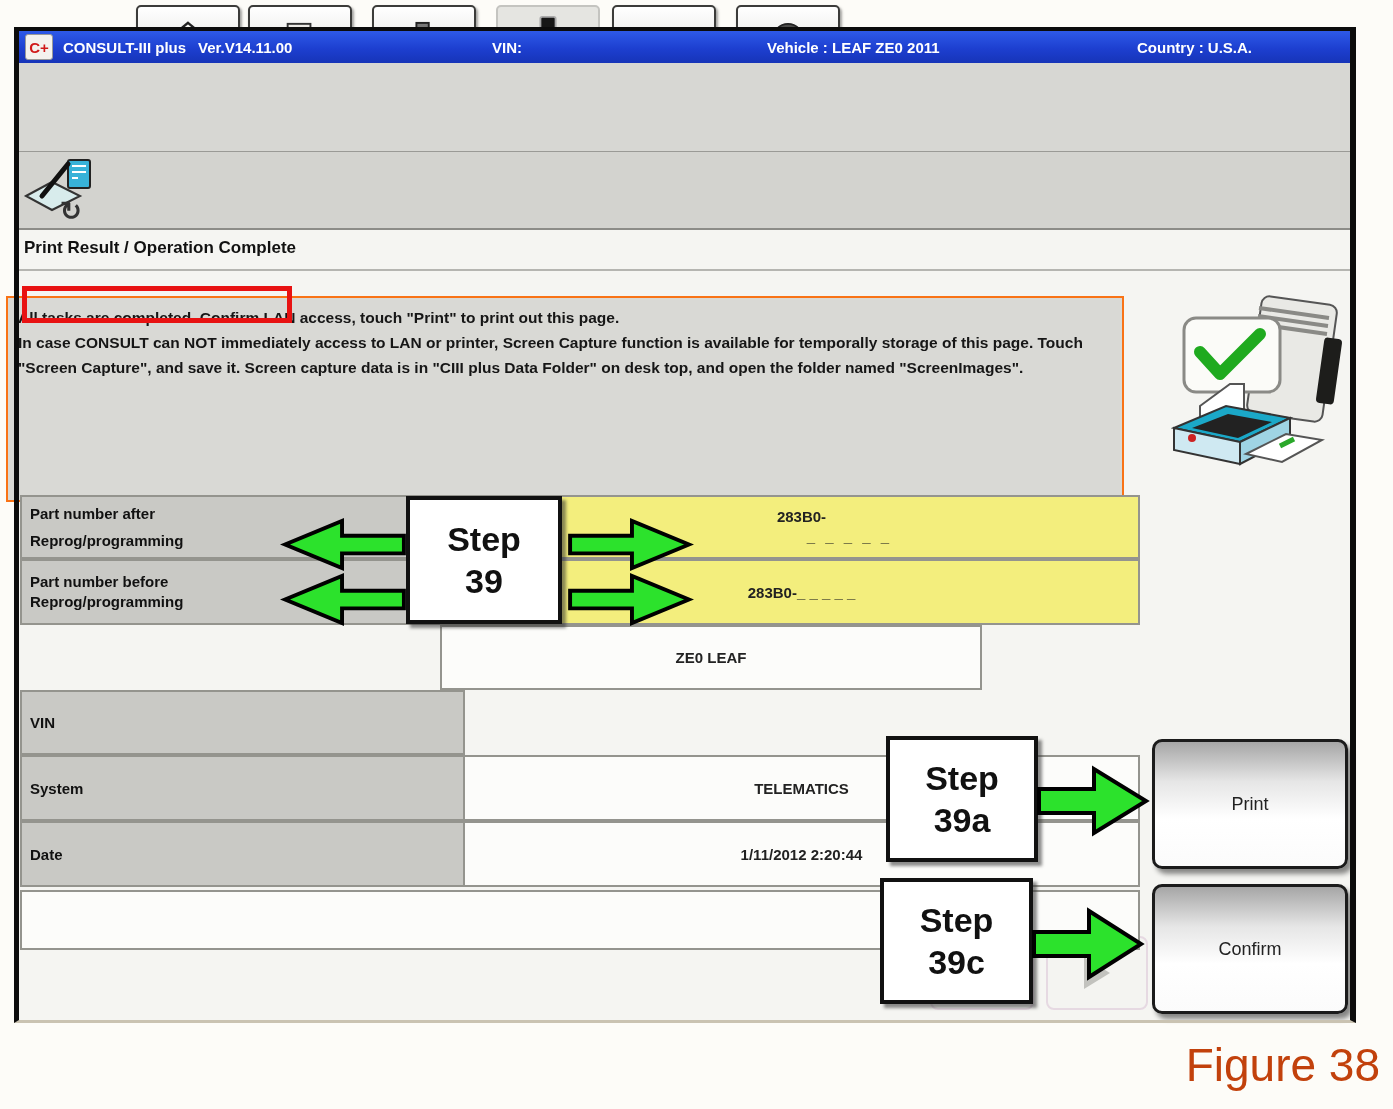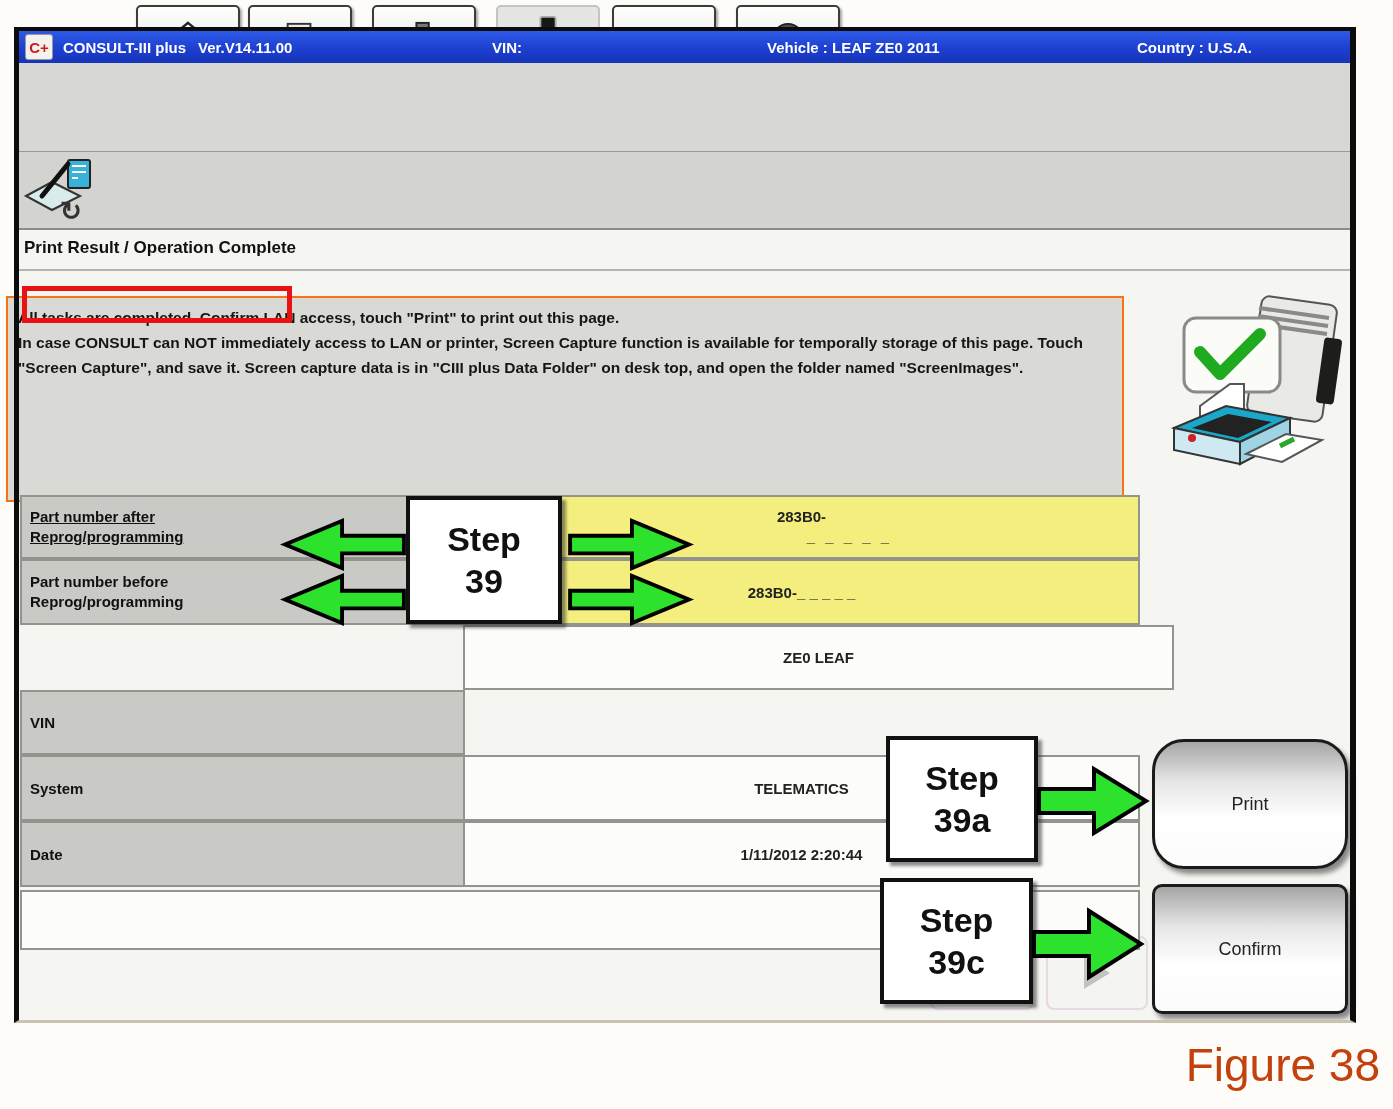--- a/index.html
+++ b/index.html
@@ -313,37 +313,37 @@
         <path d="M12 142 l0 22 66 14 0 -22 Z" fill="#cfe9f2" stroke="#333" stroke-width="2"></path>
         <path d="M78 178 l0 -22 50 -24 0 20 Z" fill="#9fd4e4" stroke="#333" stroke-width="2"></path>
         <circle cx="30" cy="152" r="4" fill="#cc2222"></circle>
         <path d="M84 168 l40-20 36 6 -40 22 Z" fill="#fff" stroke="#555" stroke-width="2"></path>
         <path d="M118 160 l14-7" stroke="#2aa82a" stroke-width="5"></path>
       </g>
     </svg>
   </span>
 
   <div class="abs cell label" style="left:20px;top:495px;width:445px;height:64px;">
-    <span style="width:260px;line-height:20px;text-decoration:underline;">Part number after Reprog/programming</span>
+    <span style="width:260px;line-height:27px;">Part number after Reprog/programming</span>
   </div>
   <div class="abs cell value yellow" style="left:463px;top:495px;width:677px;height:64px;">
     <span class="pn-lines">
       <span>283B0-</span>
       <span class="dashes">_ _ _ _ _</span>
     </span>
   </div>
 
   <div class="abs cell label" style="left:20px;top:559px;width:445px;height:66px;">
     <span style="width:260px;line-height:20px;">Part number before Reprog/programming</span>
   </div>
   <div class="abs cell value yellow" style="left:463px;top:559px;width:677px;height:66px;">
     <span>283B0-_ _ _ _ _</span>
   </div>
 
-  <div class="abs cell value" style="left:463px;top:625px;width:711px;height:65px;">
+  <div class="abs cell value" style="left:440px;top:625px;width:542px;height:65px;">
     <span>ZE0 LEAF</span>
   </div>
 
   <div class="abs cell label" style="left:20px;top:690px;width:445px;height:65px;">
     <span>VIN</span>
   </div>
 
   <div class="abs cell value" style="left:463px;top:755px;width:677px;height:66px;">
     <span>TELEMATICS</span>
   </div>
@@ -353,21 +353,21 @@
 
   <div class="abs cell label" style="left:20px;top:821px;width:445px;height:66px;">
     <span>Date</span>
   </div>
   <div class="abs cell value" style="left:463px;top:821px;width:677px;height:66px;">
     <span>1/11/2012 2:20:44</span>
   </div>
 
   <div class="abs cell value" style="left:20px;top:890px;width:1120px;height:60px;"></div>
 
-  <div class="abs big-btn" style="left:1152px;top:739px;border-radius:32px;">Print</div>
+  <div class="abs big-btn" style="left:1152px;top:739px;">Print</div>
   <div class="abs big-btn" style="left:1152px;top:884px;">Confirm</div>
 
   <div class="abs ghost-btn" style="left:930px;top:936px;width:104px;height:74px;"></div>
   <div class="abs ghost-btn" style="left:1046px;top:936px;width:102px;height:74px;">
     <div class="tri-right-gray" style="border-top-width:16px;border-bottom-width:16px;border-left-width:26px;border-left-color:#c2c2be;"></div>
   </div>
 
   <div class="abs step-box" style="left:406px;top:496px;width:156px;height:128px;">
     <div>Step</div>
     <div>39</div>

